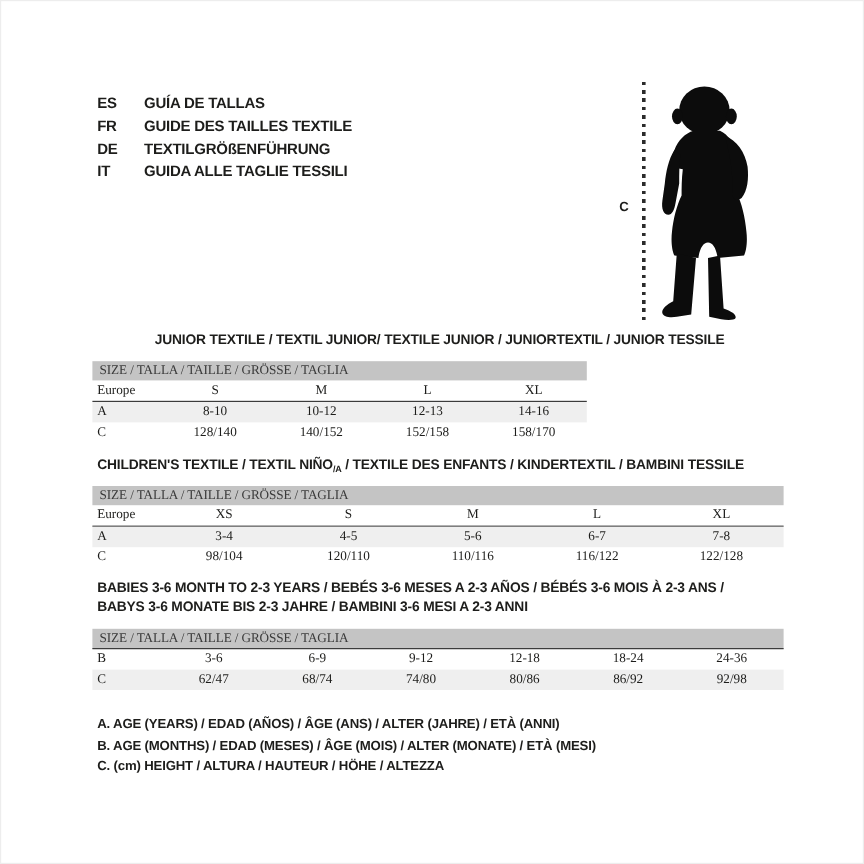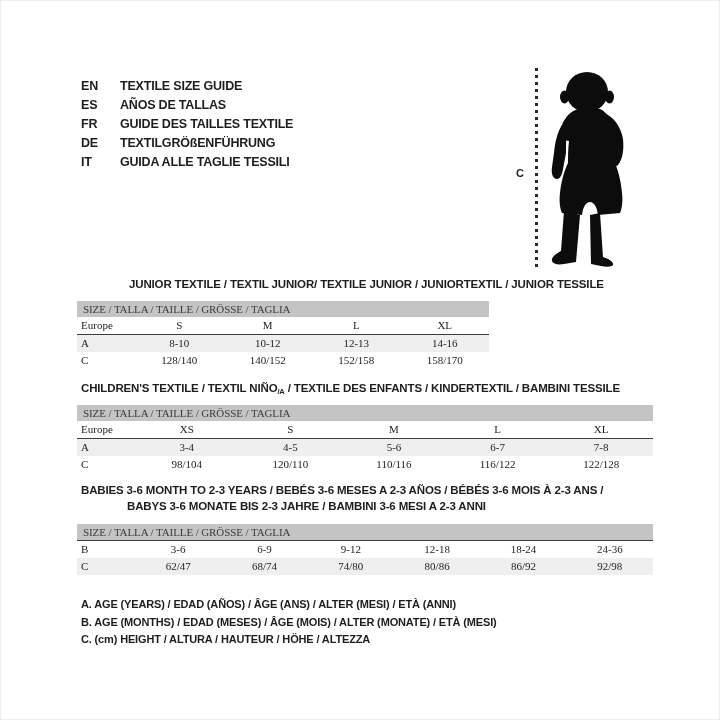--- a/index.html
+++ b/index.html
@@ -37,26 +37,22 @@
   .legend{position:absolute;left:80px;top:595px;}
   .legend-line{height:17.5px;line-height:17.5px;font-size:11px;font-weight:700;letter-spacing:-0.15px;white-space:nowrap;}
 </style>
 </head>
 <body>
 
 <div class="page">
 
   <div class="lang-block">
     <div class="lang-row">
-      <span class="lang-code">EN</span>
-      <span class="lang-label">TEXTILE SIZE GUIDE</span>
-    </div>
-    <div class="lang-row">
       <span class="lang-code">ES</span>
-      <span class="lang-label">AÑOS DE TALLAS</span>
+      <span class="lang-label">GUÍA DE TALLAS</span>
     </div>
     <div class="lang-row">
       <span class="lang-code">FR</span>
       <span class="lang-label">GUIDE DES TAILLES TEXTILE</span>
     </div>
     <div class="lang-row">
       <span class="lang-code">DE</span>
       <span class="lang-label">TEXTILGRÖßENFÜHRUNG</span>
     </div>
     <div class="lang-row">
@@ -134,21 +130,21 @@
       <span class="lbl">C</span>
       <span class="cell">98/104</span>
       <span class="cell">120/110</span>
       <span class="cell">110/116</span>
       <span class="cell">116/122</span>
       <span class="cell">122/128</span>
     </div>
   </div>
 
   <div class="tbl-title" style="top:483px;">BABIES 3-6 MONTH TO 2-3 YEARS / BEBÉS 3-6 MESES A 2-3 AÑOS / BÉBÉS 3-6 MOIS À 2-3 ANS /</div>
-  <div class="tbl-title" style="top:499px;margin-left:46px;">BABYS 3-6 MONATE BIS 2-3 JAHRE / BAMBINI 3-6 MESI A 2-3 ANNI</div>
+  <div class="tbl-title" style="top:499px;">BABYS 3-6 MONATE BIS 2-3 JAHRE / BAMBINI 3-6 MESI A 2-3 ANNI</div>
   <div class="tbl t3" style="top:523px;">
     <div class="size-bar">SIZE / TALLA / TAILLE / GRÖSSE / TAGLIA</div>
     <div class="trow">
       <span class="lbl">B</span>
       <span class="cell">3-6</span>
       <span class="cell">6-9</span>
       <span class="cell">9-12</span>
       <span class="cell">12-18</span>
       <span class="cell">18-24</span>
       <span class="cell">24-36</span>
@@ -158,18 +154,18 @@
       <span class="cell">62/47</span>
       <span class="cell">68/74</span>
       <span class="cell">74/80</span>
       <span class="cell">80/86</span>
       <span class="cell">86/92</span>
       <span class="cell">92/98</span>
     </div>
   </div>
 
   <div class="legend">
-    <div class="legend-line">A. AGE (YEARS) / EDAD (AÑOS) / ÂGE (ANS) / ALTER (MESI) / ETÀ (ANNI)</div>
+    <div class="legend-line">A. AGE (YEARS) / EDAD (AÑOS) / ÂGE (ANS) / ALTER (JAHRE) / ETÀ (ANNI)</div>
     <div class="legend-line">B. AGE (MONTHS) / EDAD (MESES) / ÂGE (MOIS) / ALTER (MONATE) / ETÀ (MESI)</div>
     <div class="legend-line">C. (cm) HEIGHT / ALTURA / HAUTEUR / HÖHE / ALTEZZA</div>
   </div>
 
 </div>
 
 </body></html>

